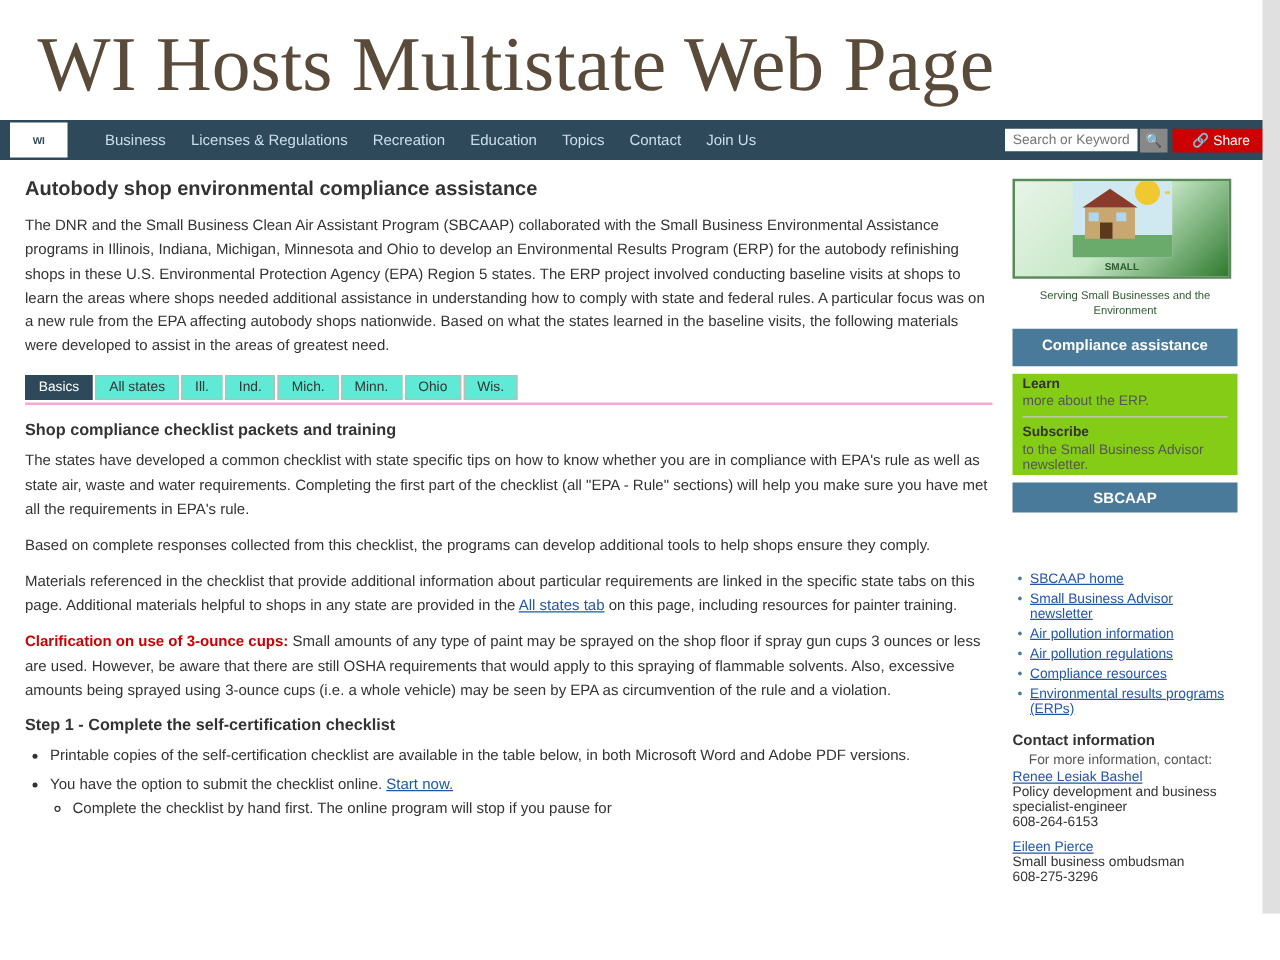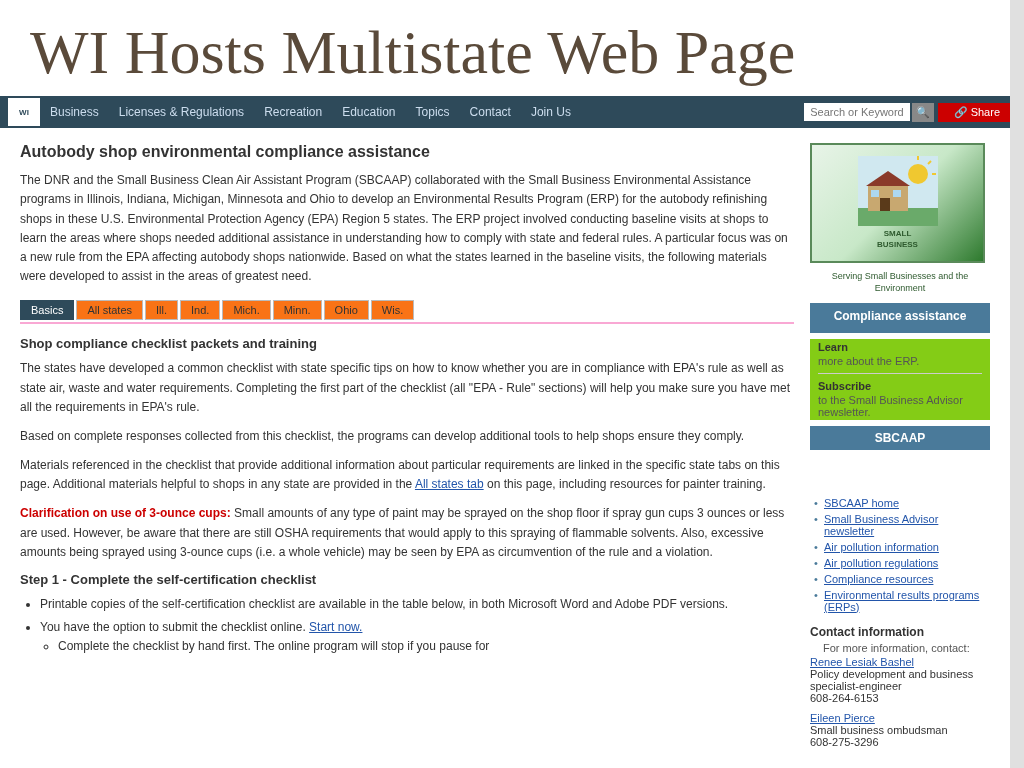--- a/index.html
+++ b/index.html
@@ -20,24 +20,24 @@
 
     
     #navbar {
       background: #2e4a5a;
       display: flex;
       align-items: center;
       padding: 0 8px;
       height: 32px;
     }
     #navbar .logo {
-      width: 32px;
+      width: 46px;
       height: 28px;
       background: #fff;
-      margin-right: 0;
+      margin-right: 20px;
       display: flex;
       align-items: center;
       justify-content: center;
       font-size: 8px;
       color: #2e4a5a;
       font-weight: bold;
       flex-shrink: 0;
     }
     #navbar .nav-links {
       display: flex;
@@ -115,21 +115,21 @@
 
     
     #tabs-container {
       display: flex;
       gap: 2px;
       margin-bottom: 12px;
       border-bottom: 2px solid #f9a8d4;
       padding-bottom: 2px;
     }
     .tab-btn {
-      background: #f97316;
+      background: #5eead4;
       border: 1px solid #bbb;
       padding: 3px 10px;
       font-size: 11px;
       cursor: pointer;
       color: #333;
     }
     .tab-btn.active {
       background: #2e4a5a;
       color: #fff;
       border-color: #2e4a5a;
@@ -179,21 +179,21 @@
     }
 
     
     #sidebar {
       width: 180px;
       flex-shrink: 0;
     }
 
     .sidebar-logo {
       width: 175px;
-      height: 120px;
+      height: 80px;
       background: linear-gradient(135deg, #e8f4e8 0%, #c8e8c8 50%, #2e7a2e 100%);
       border: 2px solid #5a8a5a;
       display: flex;
       align-items: center;
       justify-content: center;
       margin-bottom: 8px;
       position: relative;
       overflow: hidden;
     }
     .sidebar-logo-inner {

